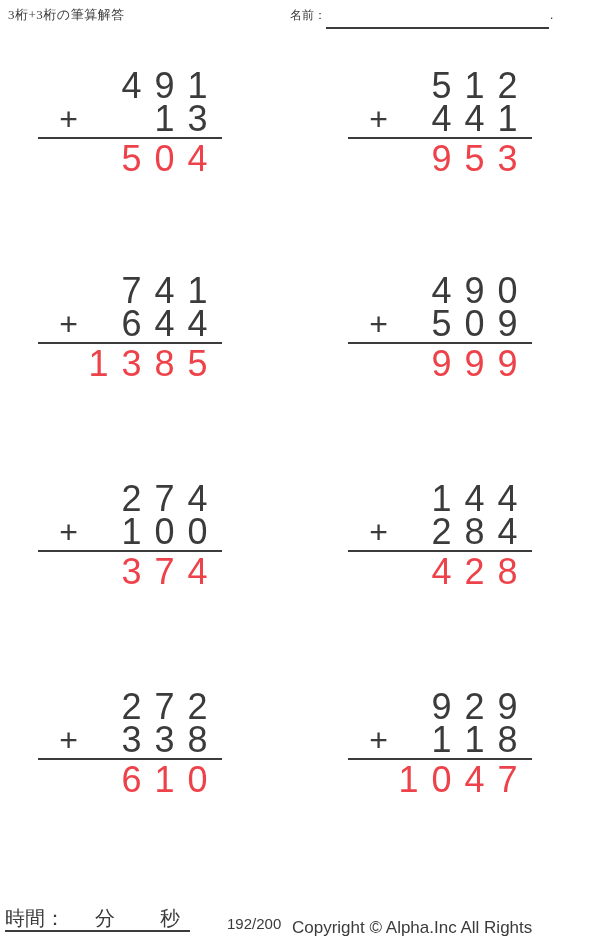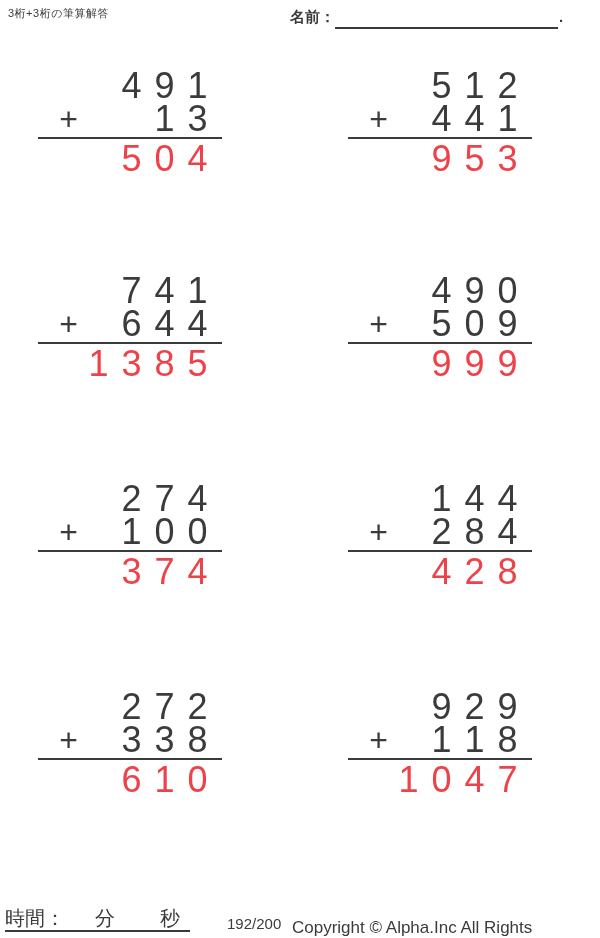--- a/index.html
+++ b/index.html
@@ -13,25 +13,25 @@
     font-family:"Liberation Sans","DejaVu Sans",sans-serif;
     color:var(--ink);
     position:relative;
     overflow:hidden;
   }
   .page{position:absolute;inset:0;}
 
   
   .ws-title{
     position:absolute;left:8px;top:6px;
-    font-size:11px;letter-spacing:.5px;color:var(--ink);
+    font-size:13px;letter-spacing:.5px;color:var(--ink);font-family:Liberation Serif, serif;
   }
   .name-block{
     position:absolute;left:290px;top:3px;
-    font-size:15px;display:flex;align-items:flex-end;font-weight:bold;
+    font-size:12px;display:flex;align-items:flex-start;
   }
   .name-label{line-height:24px;}
   .name-blank{
     display:inline-block;width:223px;height:24px;
     border-bottom:2px solid var(--ink);
   }
   .name-period{line-height:24px;margin-left:1px;}
 
   
   .problem{position:absolute;width:184px;}

